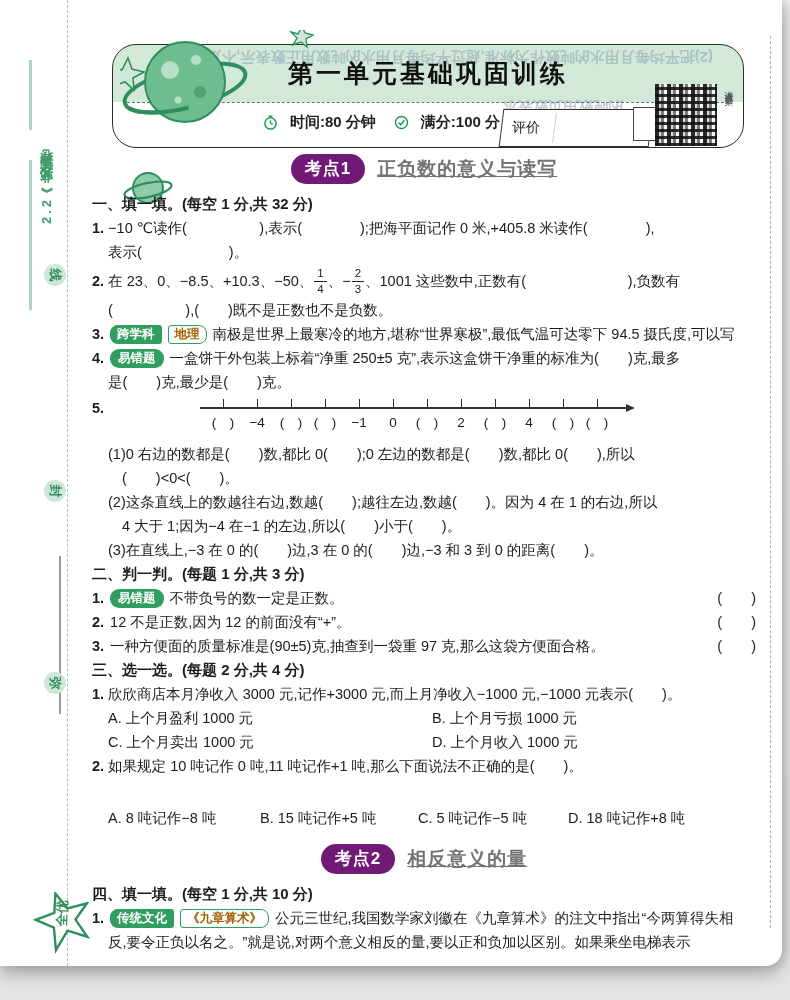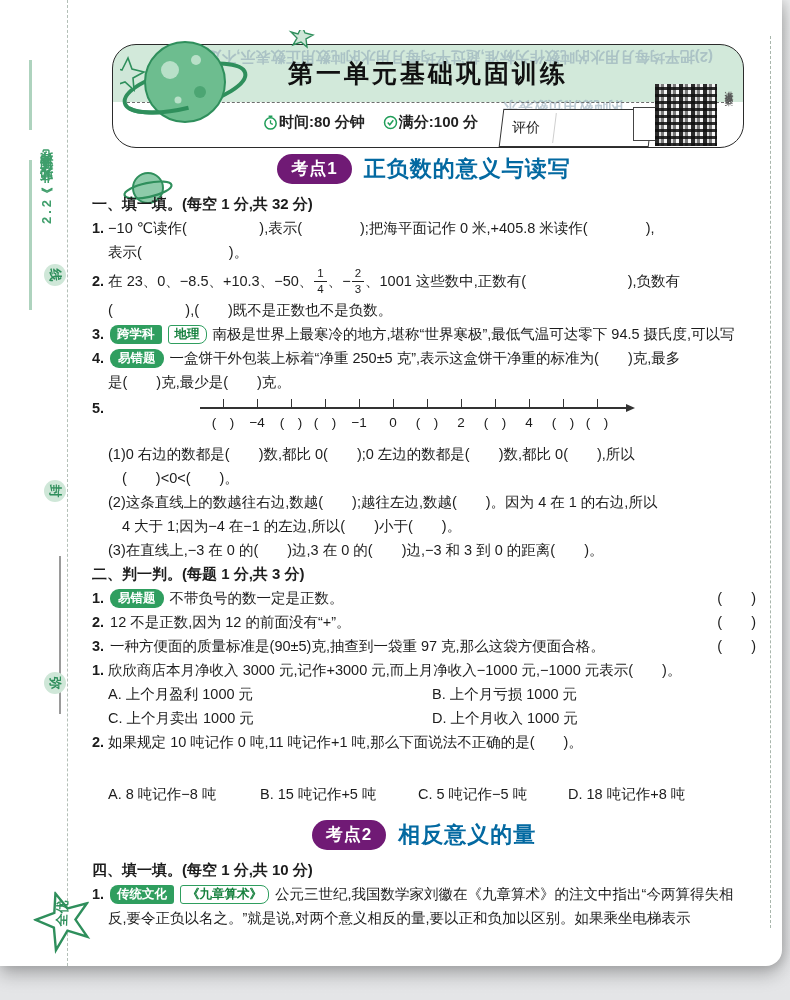--- a/index.html
+++ b/index.html
@@ -39,21 +39,21 @@
   }
   .banner-dash{position:absolute;left:14px;right:14px;top:57px;border-top:1.5px dashed #6d6d6d;}
   .banner-title{
     position:absolute;left:0;right:0;top:12px;text-align:center;
     font-size:25px;font-weight:900;letter-spacing:3px;color:#111;
   }
   .info-row{
     position:absolute;left:150px;top:68px;display:flex;align-items:center;gap:18px;
     font-size:15px;color:#222;font-weight:600;
   }
-  .info-item{display:flex;align-items:center;gap:1px;white-space:pre;}
+  .info-item{display:flex;align-items:center;gap:12px;white-space:pre;}
   .eval-box{
     position:absolute;left:388px;top:64px;width:148px;height:36px;
     background:#fff;border:1.4px solid #333;transform:skewX(-7deg);
     display:flex;align-items:center;
   }
   .eval-label{transform:skewX(7deg);font-size:14px;padding-left:10px;color:#222;}
   .eval-div{position:absolute;left:52px;top:3px;bottom:3px;border-left:1px solid #cfcfcf;}
   .eval-ext{position:absolute;left:520px;top:62px;width:34px;height:32px;background:#fff;border:1.2px solid #444;}
   .qr{
     position:absolute;left:655px;top:84px;width:62px;height:62px;
@@ -69,39 +69,39 @@
   
   .ghost{position:absolute;transform:rotate(180deg);color:#8ba3b4;opacity:.55;filter:blur(.6px);font-weight:bold;font-size:15px;white-space:pre;}
   
   .doodle{position:absolute;pointer-events:none;}
   
   .kd-row{display:flex;align-items:center;justify-content:center;gap:12px;margin:2px 0 8px 0;}
   .kd-badge{
     background:#701a75;color:#fff;font-weight:900;font-size:17px;
     padding:3px 14px;border-radius:16px;letter-spacing:1px;
   }
-  .kd-title{font-size:22px;font-weight:900;color:#0369a1;letter-spacing:1px;}
+  .kd-title{font-size:19px;font-weight:900;color:#737373;letter-spacing:1px;text-decoration:underline;}
   
   .content{position:absolute;left:92px;top:152px;width:664px;font-size:14.5px;line-height:24px;}
   .ln{white-space:pre;}
   .ln b{font-weight:bold;}
   .head{font-weight:bold;font-size:15px;}
   .ind1{padding-left:16px;}
   .ind2{padding-left:30px;}
   .tagline{display:flex;align-items:center;gap:6px;white-space:pre;}
   .badge-g{
     background:#2f9e5f;color:#fff;font-size:12.5px;font-weight:bold;
     padding:1px 7px;border-radius:8px 3px 3px 8px;line-height:17px;flex:none;
   }
   .badge-pill{
     background:#2f9e5f;color:#fff;font-size:12.5px;font-weight:bold;
     padding:1px 8px;border-radius:9px;line-height:17px;flex:none;
   }
   .badge-w{
-    background:#fff;color:#15803d;font-size:12.5px;font-weight:bold;
+    background:#fff;color:#a16207;font-size:12.5px;font-weight:bold;
     border:1.2px solid #2f9e5f;padding:0px 6px;border-radius:3px 8px 8px 3px;line-height:17px;flex:none;
   }
   .frac{display:inline-flex;flex-direction:column;align-items:center;line-height:1.05;font-size:11.5px;margin:0 1px;vertical-align:middle;}
   .frac .fn{border-bottom:1px solid #222;padding:0 3px 1px;}
   .frac .fd{padding-top:1px;}
   .fracline{display:flex;align-items:center;white-space:pre;height:34px;}
   .judge{display:flex;align-items:center;white-space:pre;}
   .judge .jt{flex:1;display:flex;align-items:center;gap:6px;white-space:pre;}
   .judge .jp{flex:none;}
   .opts2{display:flex;white-space:pre;padding-left:16px;}
@@ -248,20 +248,21 @@
     </div>
     <div class="judge">
       <span class="jt"><b>2.</b><span>12 不是正数,因为 12 的前面没有“+”。</span></span>
       <span class="jp">(　　)</span>
     </div>
     <div class="judge">
       <span class="jt"><b>3.</b><span>一种方便面的质量标准是(90±5)克,抽查到一袋重 97 克,那么这袋方便面合格。</span></span>
       <span class="jp">(　　)</span>
     </div>
 
+    <div class="ln head">三、选一选。(每题 2 分,共 4 分)</div>
 
     <div class="ln"><b>1.</b><span> 欣欣商店本月净收入 3000 元,记作+3000 元,而上月净收入−1000 元,−1000 元表示(　　)。</span></div>
     <div class="opts2">
       <span>A. 上个月盈利 1000 元</span>
       <span>B. 上个月亏损 1000 元</span>
     </div>
     <div class="opts2">
       <span>C. 上个月卖出 1000 元</span>
       <span>D. 上个月收入 1000 元</span>
     </div>

